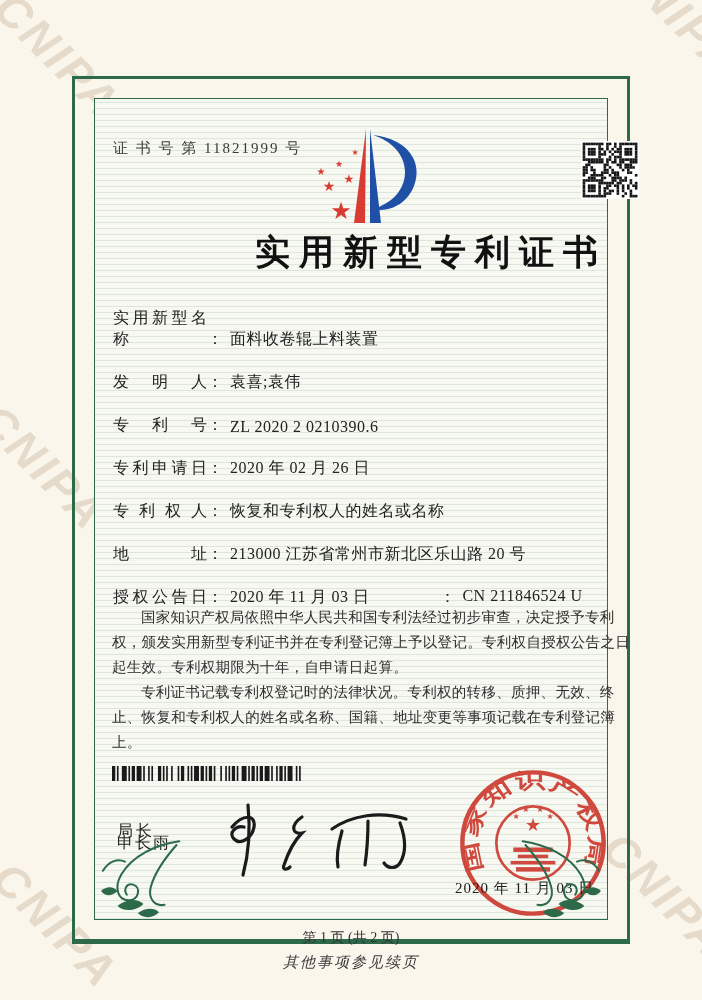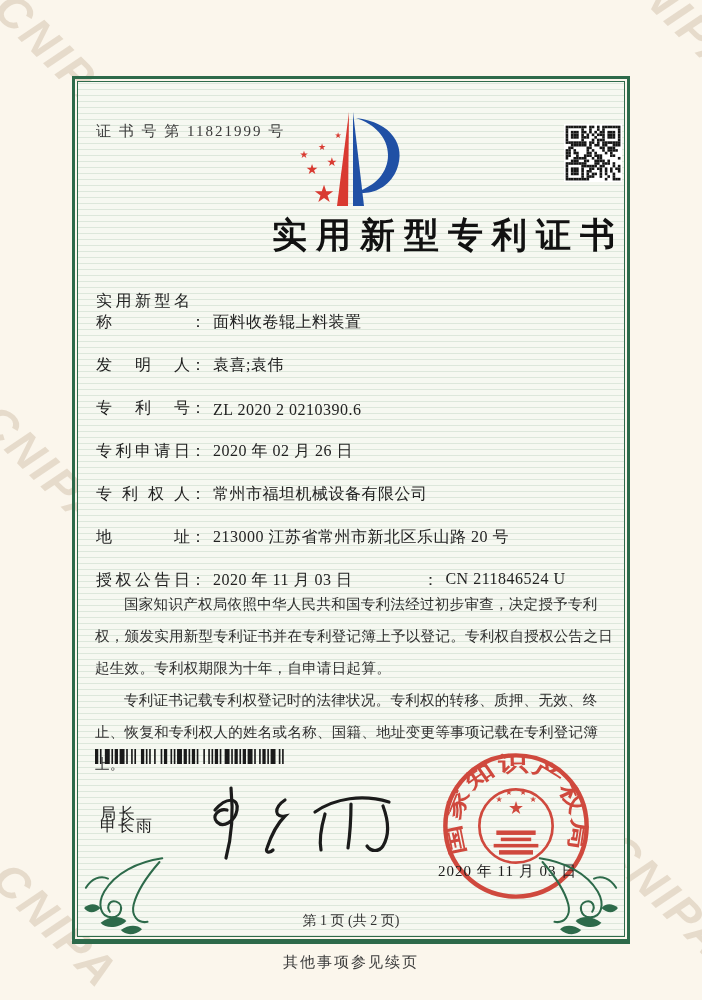--- a/index.html
+++ b/index.html
@@ -16,21 +16,21 @@
     font-style:italic;font-weight:700;font-size:46px;letter-spacing:3px;
     color:rgba(196,177,151,0.38);
     transform:rotate(45deg);
     pointer-events:none;white-space:nowrap;
   }
   .wm.faint{color:rgba(205,188,165,0.28);}
   
   .frame{
     position:absolute;left:72px;top:76px;width:558px;height:868px;z-index:2;
     border:3px solid #2d6a4a;border-bottom-width:5px;
-    padding:2px;box-sizing:border-box;background:transparent;
+    padding:19px;box-sizing:border-box;background:transparent;
   }
   .frame-inner{
     position:relative;width:100%;height:100%;box-sizing:border-box;
     border:1px solid #2d6a4a;
     background:
       repeating-linear-gradient(0deg,
         rgba(130,170,140,0.22) 0px, rgba(130,170,140,0.22) 1px,
         rgba(0,0,0,0) 1px, rgba(0,0,0,0) 6px),
       #f6f8f1;
   }
@@ -47,32 +47,32 @@
   }
   
   .fields{position:absolute;left:18px;top:208px;width:520px;z-index:3;}
   .field-row{display:flex;align-items:flex-end;height:43px;font-size:16px;color:#222;}
   .flabel{display:inline-block;width:94px;text-align:justify;text-align-last:justify;}
   .colon{margin-right:7px;}
   .fvalue{letter-spacing:0.5px;}
   .pair2{margin-left:70px;display:flex;}
   
   .body-text{position:absolute;left:17px;top:506px;width:520px;z-index:3;}
-  .body-text p{margin:0;text-indent:2em;font-size:14.5px;line-height:32px;letter-spacing:0.3px;color:#2e2e2e;}
+  .body-text p{margin:0;text-indent:2em;font-size:14.5px;line-height:25px;letter-spacing:0.3px;color:#2e2e2e;}
   
   .barcode{position:absolute;left:17px;top:667px;width:192px;height:15px;z-index:3;}
   .director-title{position:absolute;left:22px;top:722px;font-size:16px;letter-spacing:3px;z-index:3;color:#222;}
   .director-name{position:absolute;left:22px;top:734px;font-size:16px;letter-spacing:2px;z-index:3;color:#222;}
   .sig{position:absolute;left:115px;top:700px;width:215px;height:80px;z-index:3;}
   .seal{position:absolute;left:362px;top:668px;width:152px;height:152px;z-index:4;opacity:0.9;}
   .seal-date{position:absolute;left:360px;top:780px;width:180px;font-size:15px;letter-spacing:1px;color:#1c1c1c;z-index:5;}
   .page-no{position:absolute;left:0;top:830px;width:100%;text-align:center;font-size:14px;color:#333;z-index:3;}
   .note{
     position:absolute;left:0;top:953px;width:100%;text-align:center;z-index:3;
-    font-size:15px;letter-spacing:2px;color:#3c3c3c;
+    font-size:15px;letter-spacing:2px;color:#3c3c3c;font-style:italic;
   }
 </style>
 </head>
 <body>
 
 <div class="page">
 
   <div class="wm" style="left:-20px;top:28px;">CNIPA</div>
   <div class="wm" style="left:600px;top:-14px;">CNIPA</div>
   <div class="wm faint" style="left:238px;top:150px;">CNIPA</div>
@@ -393,21 +393,21 @@
             <span class="fvalue">ZL 2020 2 0210390.6</span>
         </div>
         <div class="field-row">
           <span class="flabel">专利申请日</span>
             <span class="colon">：</span>
             <span class="fvalue">2020 年 02 月 26 日</span>
         </div>
         <div class="field-row">
           <span class="flabel">专利权人</span>
             <span class="colon">：</span>
-            <span class="fvalue">常州市福坦机械设备有限公司</span>
+            <span class="fvalue">恢复和专利权人的姓名或名称</span>
         </div>
         <div class="field-row">
           <span class="flabel">地址</span>
             <span class="colon">：</span>
             <span class="fvalue">213000 江苏省常州市新北区乐山路 20 号</span>
         </div>
         <div class="field-row">
           <span class="flabel">授权公告日</span>
             <span class="colon">：</span>
             <span class="fvalue">2020 年 11 月 03 日</span>

